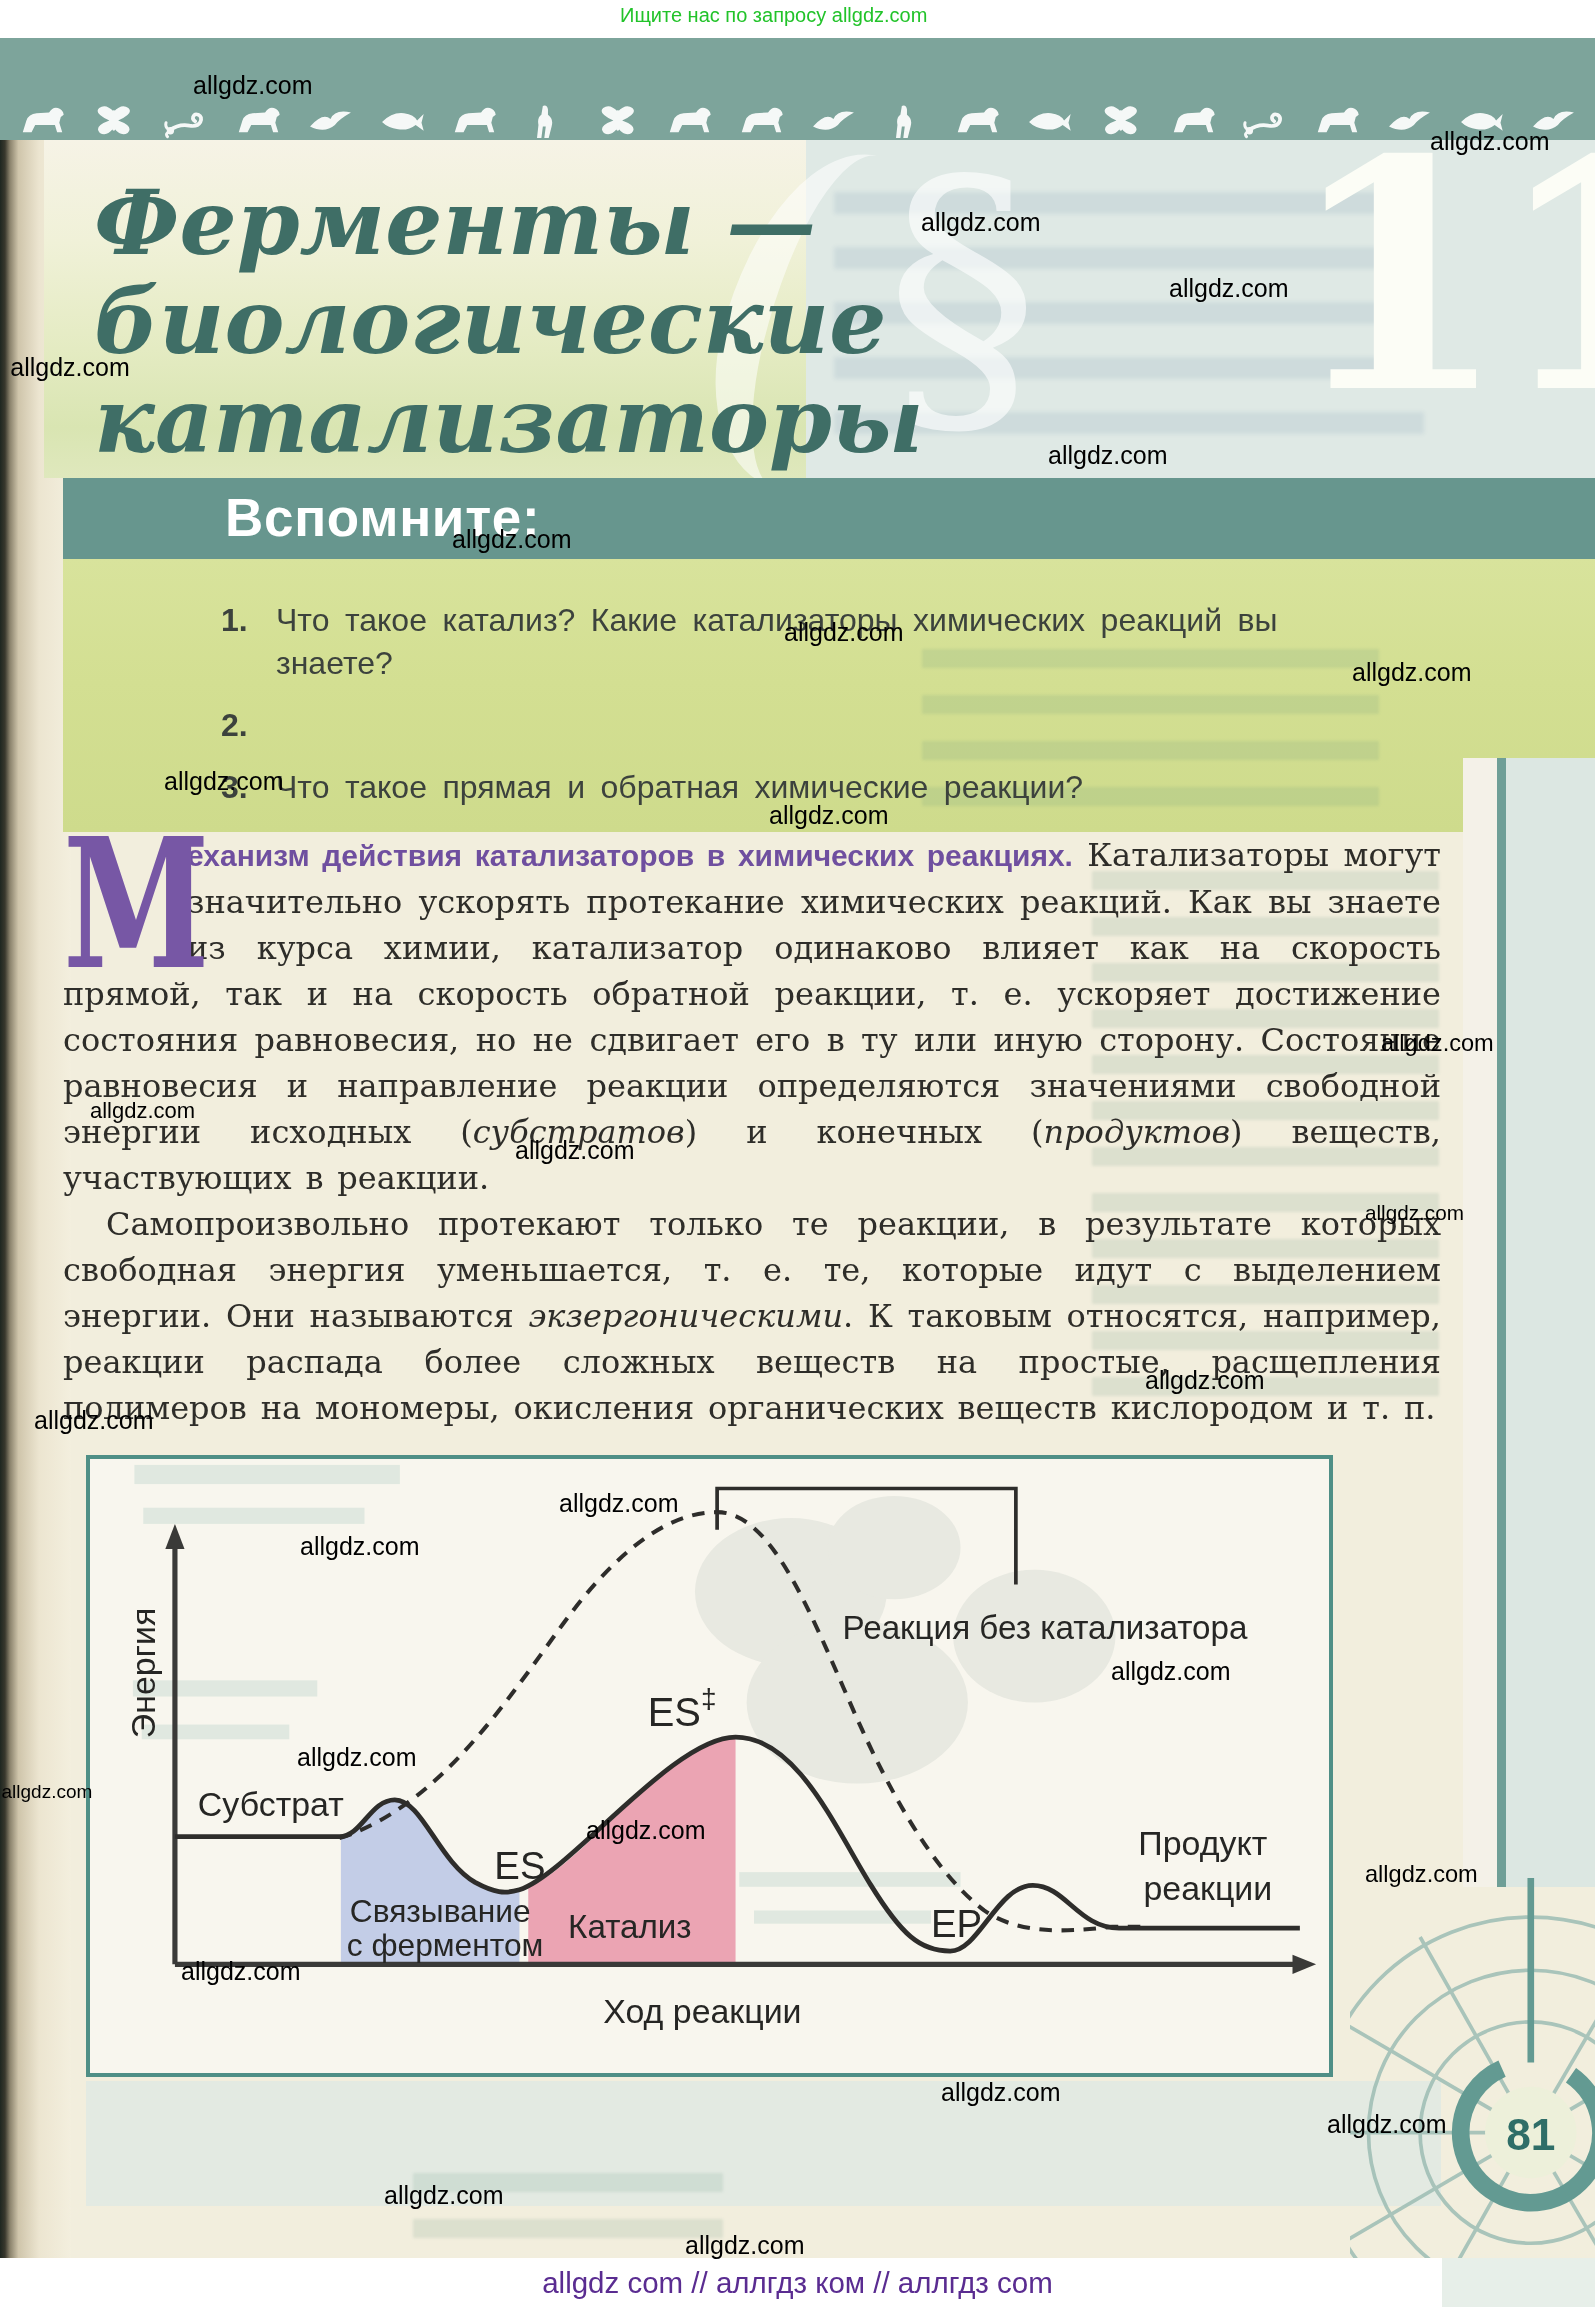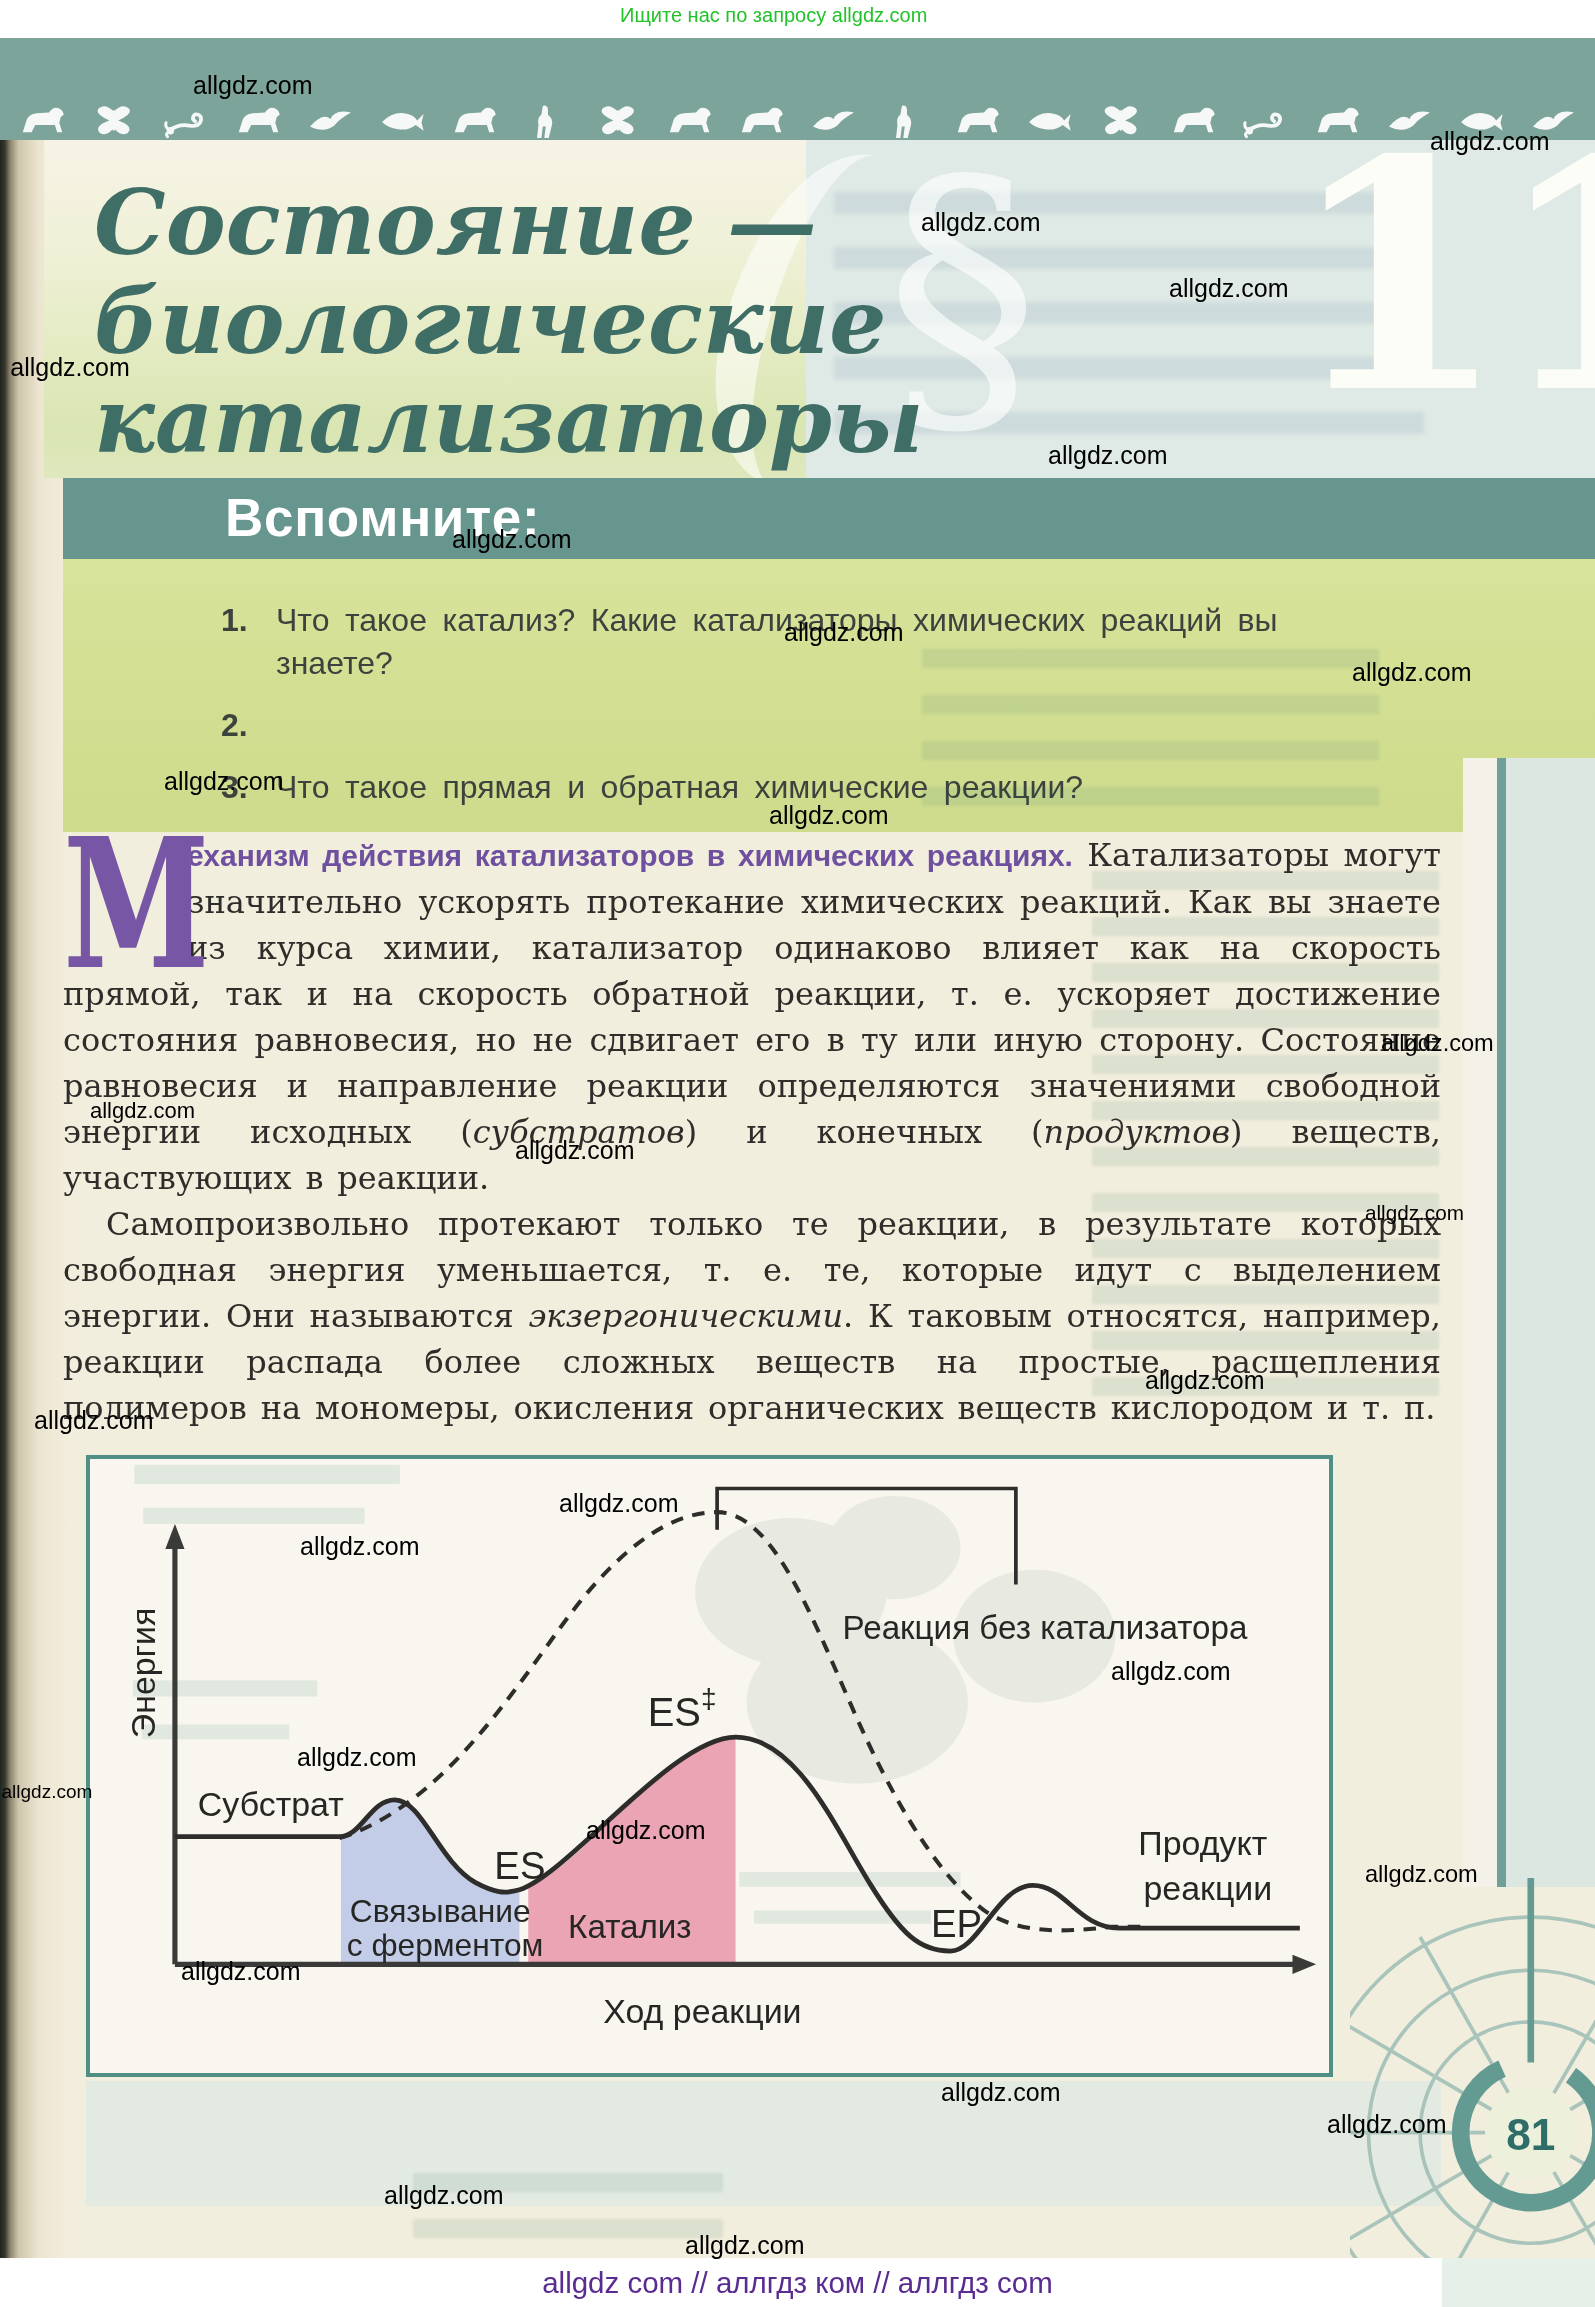--- a/index.html
+++ b/index.html
@@ -220,21 +220,21 @@
       </div>
   </div>
 
   <div class="abs title-block"></div>
   <div class="abs title-right"></div>
   <div class="abs ghost2" style="left:834px;top:192px;width:590px;height:273px;"></div>
   <div class="abs swoosh"></div>
   <div class="abs section-symbol">§</div>
   <div class="abs section-number">11</div>
   <div class="abs page-title">
-    <div>Состояние —</div>
+    <div>Ферменты —</div>
     <div>биологические</div>
     <div>катализаторы</div>
   </div>
 
   <div class="abs recall-band"></div>
   <div class="abs recall-heading">Вспомните:</div>
   <div class="abs questions-bg"></div>
   <div class="abs ghost" style="left:922px;top:649px;width:457px;height:162px;"></div>
   <div class="abs questions-list" id="questions-list">
       <div class="q-row">

